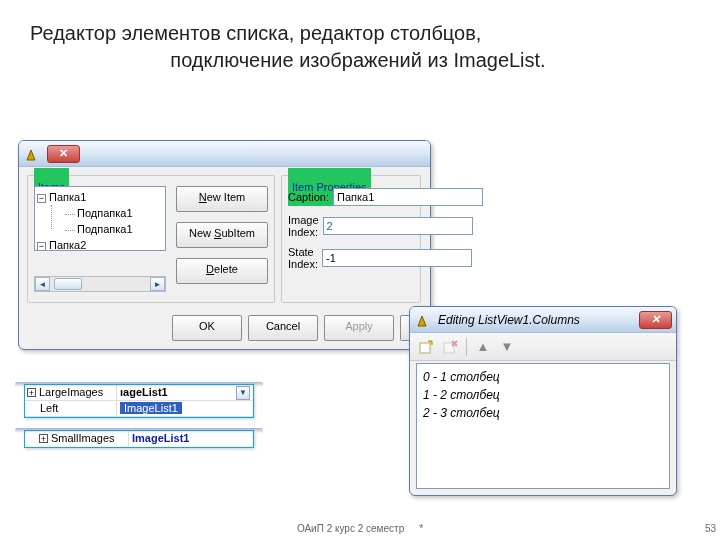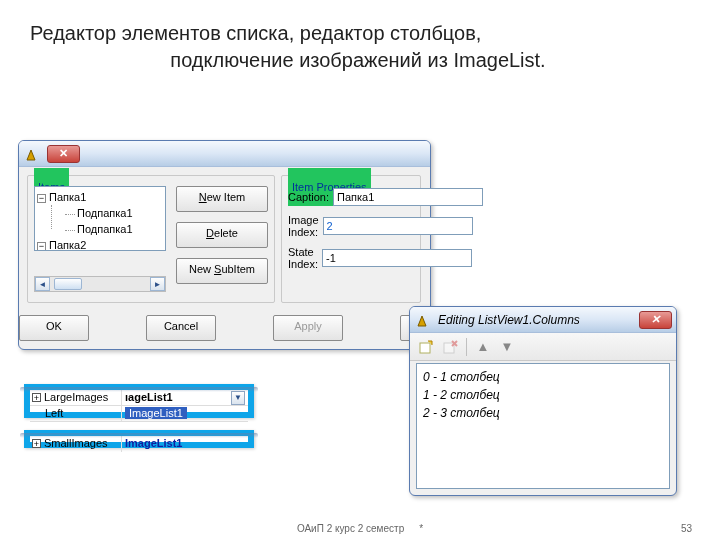--- a/index.html
+++ b/index.html
@@ -116,21 +116,21 @@
   .prow { display:flex; align-items:center; margin-bottom:8px; gap:4px;}
   .plabel { width:64px; font-size:11px; color:#000;}
   .pinput {
     flex:1; height:18px; background:#fff; border:1px solid #7f9db9;
     padding:1px 3px; font-size:11px; color:#1060d0;
   }
   .pinput.black { color:#000; }
 
   .bottom-btns {
     position:absolute; left:0; right:0; bottom:8px;
-    display:flex; justify-content:space-between; gap:24px;
+    display:flex; justify-content:flex-end; gap:6px;
   }
   .bottom-btns .wbtn { width:70px; margin:0; }
   .wbtn.disabled { color:#9a9a9a; }
 
   
   .win2 {
     position: absolute; left: 409px; top: 306px;
     width: 268px; height: 190px;
     border: 1px solid #5a7bb0;
     background: #f0f0f0;
@@ -151,53 +151,53 @@
   .sep { width:1px; height:18px; background:#c0c0c0; margin:0 2px;}
   .list2 {
     position:absolute; left:6px; right:6px; top:56px; bottom:6px;
     background:#fff; border:1px solid #7f9db9; padding:4px 6px;
     font-size:12px; line-height:18px;
   }
 
   
   .snip {
     position:absolute;
-    border:6px solid #0ea5e9; background:#fff;
+    border:1px solid #0ea5e9; background:#fff;
     box-shadow:1px 1px 3px rgba(0,0,0,0.2);
     font-size:11px;
   }
   .snip1 { left:24px; top:384px; width:230px; height:34px; }
   .snip-row { display:flex; height:16px; border-bottom:1px solid #ddd; }
   .snip-cell-l { width:92px; padding:1px 2px; border-right:1px solid #ddd; }
   .snip-cell-r { flex:1; padding:1px 3px; }
   .plusbox {
     display:inline-block; width:9px; height:9px; border:1px solid #555;
     text-align:center; line-height:8px; font-size:9px; margin-right:3px; background:#fff;
   }
   .highlt { background:#2f5fc0; color:#fff; display:inline-block; padding:0 4px;}
   .dd-arrow {
     display:inline-block; width:14px; height:14px; float:right;
     border:1px solid #8fa6c3; background:linear-gradient(#fefefe,#d9e3ee);
     text-align:center; font-size:8px; line-height:12px; color:#2b4f88;
   }
-  .snip2 { left:24px; top:430px; width:230px; height:18px; }
+  .snip2 { left:24px; top:430px; width:230px; height:18px;padding-left:12px; }
   .navy { color:#1020a0; font-weight:bold; }
 
   .snip1::before, .snip2::before {
     content:""; position:absolute; left:-10px; right:-10px; top:-3px; height:5px;
     background:linear-gradient(rgba(100,130,170,0.6), rgba(100,130,170,0));
     border-radius:2px;
   }
 
   .footer {
     position:absolute; bottom:6px; left:0; right:0;
     display:flex; justify-content:center; gap:15px;
     font-size:10px; color:#666;
   }
-  .pagen { position:absolute; right:28px; bottom:6px; font-size:10px; color:#666;}
+  .pagen { position:absolute; right:4px; bottom:6px; font-size:10px; color:#666;}
 </style>
 </head>
 <body>
 
 <div class="heading">
   <div>Редактор элементов списка, редактор столбцов,</div>
   <div class="line2">подключение изображений из ImageList.</div>
 </div>
 
 <div class="win1">
@@ -227,22 +227,22 @@
         </ul>
       </div>
       <div class="hscroll">
         <div class="sb-btn">◄</div>
         <div class="sb-thumb"></div>
         <div style="flex:1"></div>
         <div class="sb-btn">►</div>
       </div>
       <div class="btncol">
         <div class="wbtn"><span class="u">N</span><span>ew Item</span></div>
+        <div class="wbtn"><span>New </span><span class="u">S</span><span>ubItem</span></div>
         <div class="wbtn"><span class="u">D</span><span>elete</span></div>
-        <div class="wbtn"><span>New </span><span class="u">S</span><span>ubItem</span></div>
       </div>
     </div>
 
     <div class="groupbox gb-props">
       <div class="grouplabel">Item Properties</div>
       <div class="propcol">
         <div class="prow">
           <div class="plabel">Caption:</div>
           <input class="pinput black" value="Папка1" style="">
         </div>

